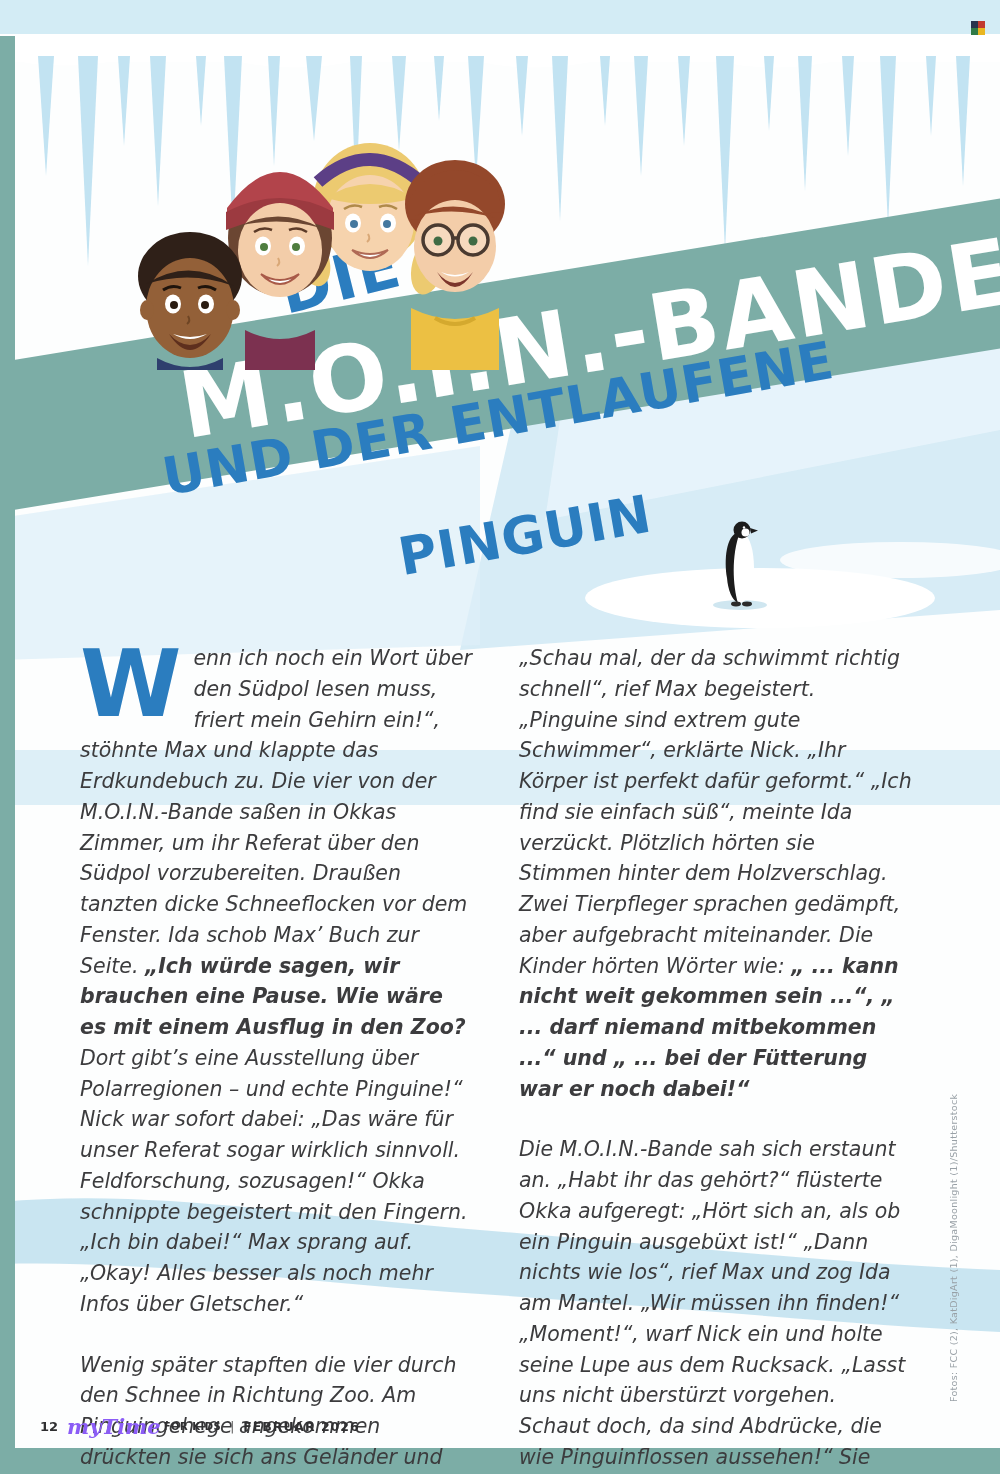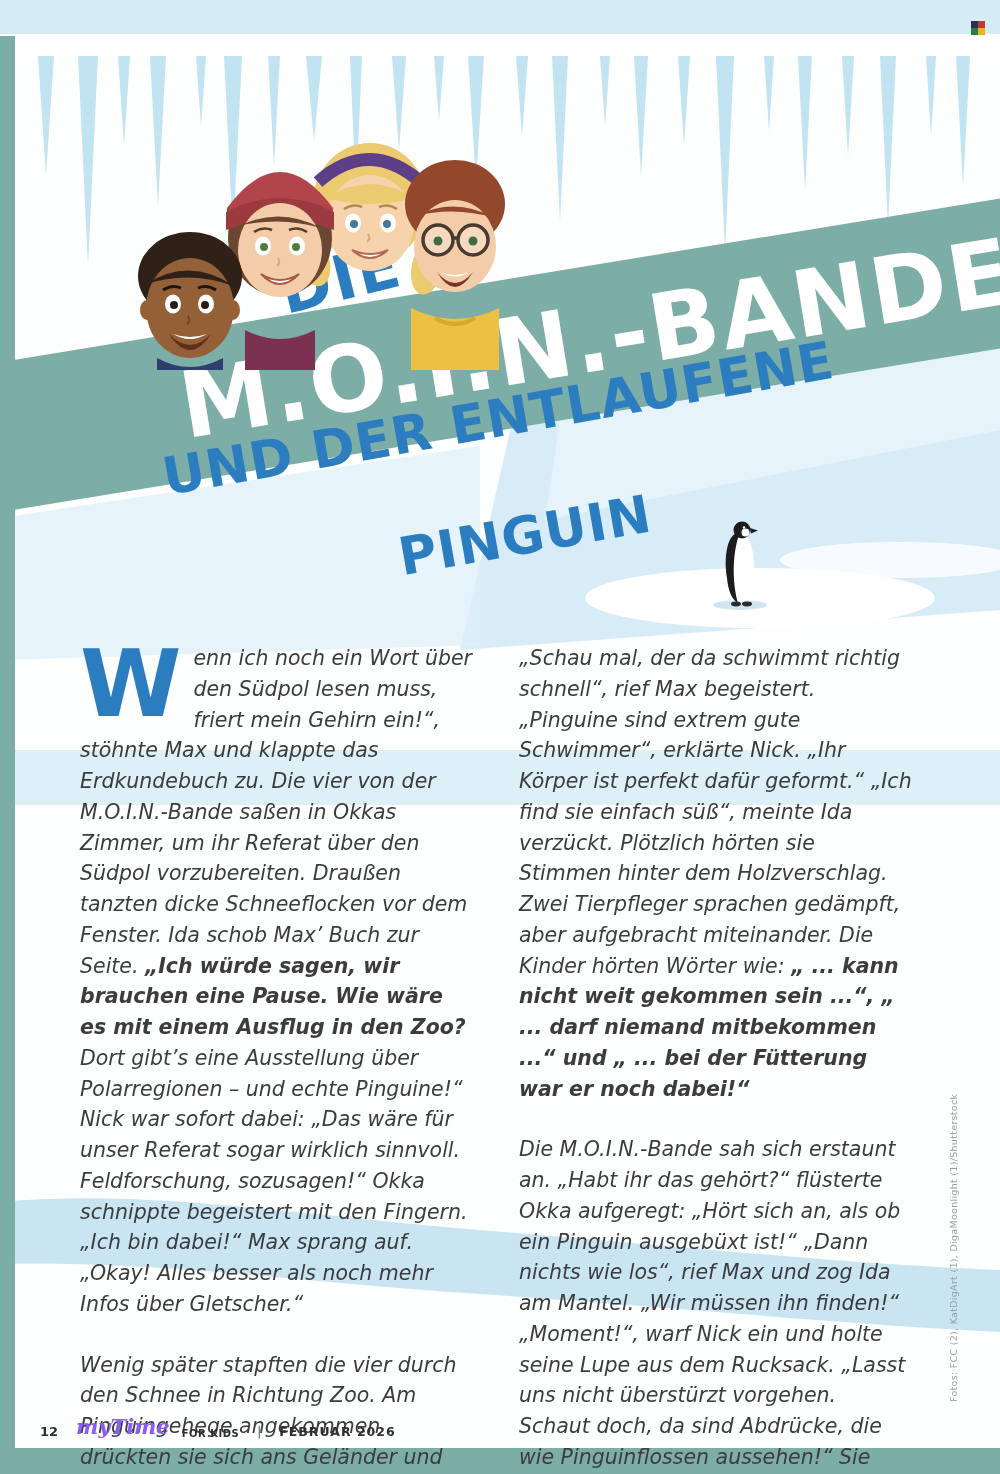--- a/index.html
+++ b/index.html
@@ -47,21 +47,21 @@
   .col .b{font-weight:bold;}
   .col-1{left:80px;}
   .col-2{left:519px;}
   .dropcap{
     float:left;font-style:normal;font-weight:bold;color:#2b7dbf;
     font-size:92px;line-height:0.78;margin:6px 12px 0 0;
   }
 
   .footer{
     position:absolute;left:40px;top:1414px;z-index:6;display:flex;
-    align-items:flex-end;gap:18px;color:#2f2f31;font-style:normal;
+    align-items:center;gap:9px;color:#2f2f31;font-style:normal;
   }
   .footer .pagenum{font-size:13px;font-weight:bold;}
   .footer .brand{font-family:"DejaVu Serif","Liberation Serif",serif;font-style:italic;
                  font-weight:bold;font-size:21px;color:#8b5cf6;letter-spacing:0;}
   .footer .brand-suffix{font-size:10px;font-weight:bold;letter-spacing:.5px;margin-left:-6px;}
   .footer .sep{font-size:12px;color:#555;}
   .footer .issue{font-size:12.5px;font-weight:bold;letter-spacing:1px;}
 
   .credits{
     position:absolute;left:948px;top:1092px;height:310px;z-index:6;

